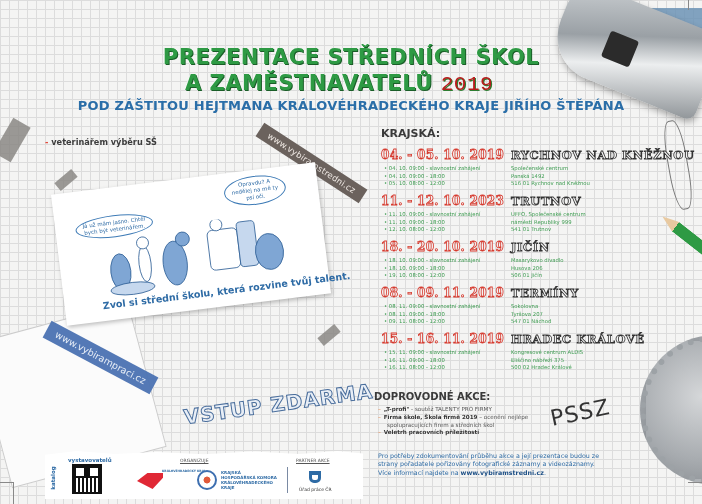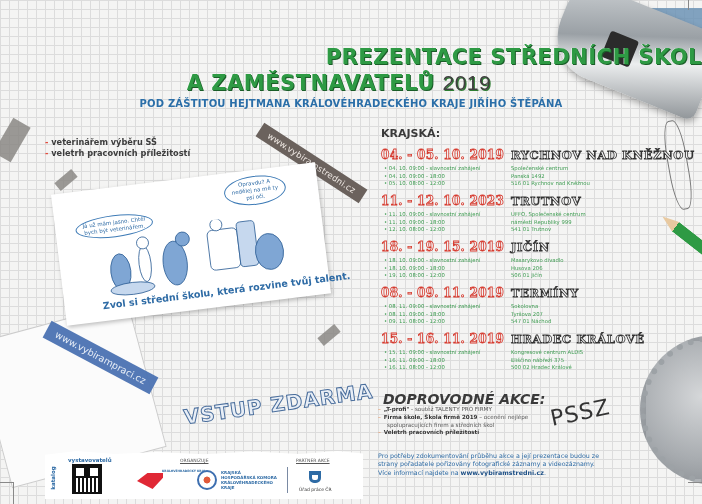--- a/index.html
+++ b/index.html
@@ -15,26 +15,26 @@
   }
   .abs { position: absolute; }
 
   
   .title-line {
     position: absolute; left: 0; width: 702px; text-align: center;
     font-family: "DejaVu Sans", sans-serif; font-weight: bold;
     color: #2e9a44; letter-spacing: 0.5px;
     text-shadow: 1px 1px 0 #1a5e28, -0.5px -0.5px 0 #ffffff;
   }
-  .t1 { top: 45px; font-size: 21px; text-align: right; }
+  .t1 { top: 45px; font-size: 21px; }
   .t2 { top: 71px; font-size: 21px; left: -12px; }
-  .t2 .year { color: #404040; font-family: Liberation Sans, sans-serif; font-weight: normal; text-shadow: 1px 1px 0 #2e7d32; }
+  .t2 .year { color: #b91c1c; font-family: Liberation Mono, monospace; font-weight: normal; text-shadow: 1px 1px 0 #2e7d32; }
   .subtitle {
     position: absolute; top: 98px; left: 0; width: 702px; text-align: center;
-    font-size: 10px; font-weight: bold; color: #2a6ea8; letter-spacing: 0.2px;
+    font-size: 13px; font-weight: bold; color: #2a6ea8; letter-spacing: 0.2px;
   }
 
   
   .bullets { position: absolute; left: 45px; top: 137px; font-size: 8.2px; font-weight: bold; color: #3d3d3d; line-height: 11px; }
   .bullets .dash { color: #e24a3b; }
 
   
   .tape-url {
     position: absolute; background: #6b625d; color: #efe9e4;
     font-size: 8.5px; padding: 3px 10px; transform: rotate(33deg);
@@ -85,21 +85,21 @@
     font-family: "DejaVu Serif", serif;
   }
   .ev-city {
     position: absolute; left: 130px; top: 0; font-size: 11.5px; font-weight: bold;
     color: #f3f3f3; -webkit-text-stroke: 0.8px #333; letter-spacing: 0.6px;
     font-family: "DejaVu Serif", serif; white-space: nowrap;
   }
   .ev-times { position: absolute; left: 3px; top: 17px; font-size: 5.3px; color: #3c9b50; line-height: 7.5px; white-space: nowrap; }
   .ev-addr { position: absolute; left: 130px; top: 17px; font-size: 5.3px; color: #3c9b50; line-height: 7.5px; white-space: nowrap; }
 
-  .doprovodne-title { position: absolute; left: 383px; top: 391px; font-size: 14px; font-weight: bold; color: #3a3a3a; font-style: italic; }
+  .doprovodne-title { position: absolute; left: 374px; top: 391px; font-size: 10px; font-weight: bold; color: #3a3a3a; }
   .doprovodne-list { position: absolute; left: 378px; top: 406px; font-size: 5.6px; color: #555; line-height: 7.8px; }
   .doprovodne-list b { color: #333; }
   .doprovodne-list .dash { color: #e27a3b; margin-right: 3px; }
   .doprovodne-list .indent { padding-left: 9px; }
   .pssz {
     position: absolute; left: 550px; top: 400px; font-size: 22px; color: #333;
     font-family: "DejaVu Sans", sans-serif; font-weight: normal; transform: rotate(-12deg);
     letter-spacing: 1px;
   }
   .note { position: absolute; left: 378px; top: 452px; font-size: 6.3px; color: #2e6ba5; line-height: 8.3px; }
@@ -187,21 +187,20 @@
 
 <div class="title-line t1">PREZENTACE STŘEDNÍCH ŠKOL</div>
 <div class="title-line t2">
   <span>A ZAMĚSTNAVATELŮ</span>
   <span class="year">2019</span>
 </div>
 <div class="subtitle">POD ZÁŠTITOU HEJTMANA KRÁLOVÉHRADECKÉHO KRAJE JIŘÍHO ŠTĚPÁNA</div>
 
 <div class="bullets">
   <div><span class="dash">- </span><span>veterinářem výběru SŠ</span></div>
-  <div><span class="dash">- </span><span>veletrh pracovních příležitostí</span></div>
 </div>
 
 <div class="tape-url" style="left:250px;top:155px;">www.vybiramstredni.cz</div>
 
 <div class="card">
   <div class="bubble" style="left:20px;top:28px;width:78px;">Já už mám jasno. Chtěl bych být veterinářem.</div>
   <div class="bubble" style="left:172px;top:6px;width:62px;">Opravdu? A nedělej na mě ty psí oči.</div>
   <svg class="abs" style="left:40px;top:45px;" width="200" height="65">
     <g fill="#7fa6d4" stroke="#2e5f96" stroke-width="0.8">
       <ellipse cx="20" cy="40" rx="10" ry="18"></ellipse>
@@ -250,21 +249,21 @@
     <div>• 12. 10. 08:00 - 12:00</div>
   </div>
   <div class="ev-addr">
     <div>UFFO, Společenské centrum</div>
     <div>náměstí Republiky 999</div>
     <div>541 01 Trutnov</div>
   </div>
 </div>
 
 <div class="event" style="top:240px;">
-  <div class="ev-date">18. - 19. 15. 2019</div>
+  <div class="ev-date">18. - 20. 10. 2019</div>
   <div class="ev-city">JIČÍN</div>
   <div class="ev-times">
     <div>• 18. 10. 09:00 - slavnostní zahájení</div>
     <div>• 18. 10. 09:00 - 18:00</div>
     <div>• 19. 10. 08:00 - 12:00</div>
   </div>
   <div class="ev-addr">
     <div>Masarykovo divadlo</div>
     <div>Husova 206</div>
     <div>506 01 Jičín</div>

